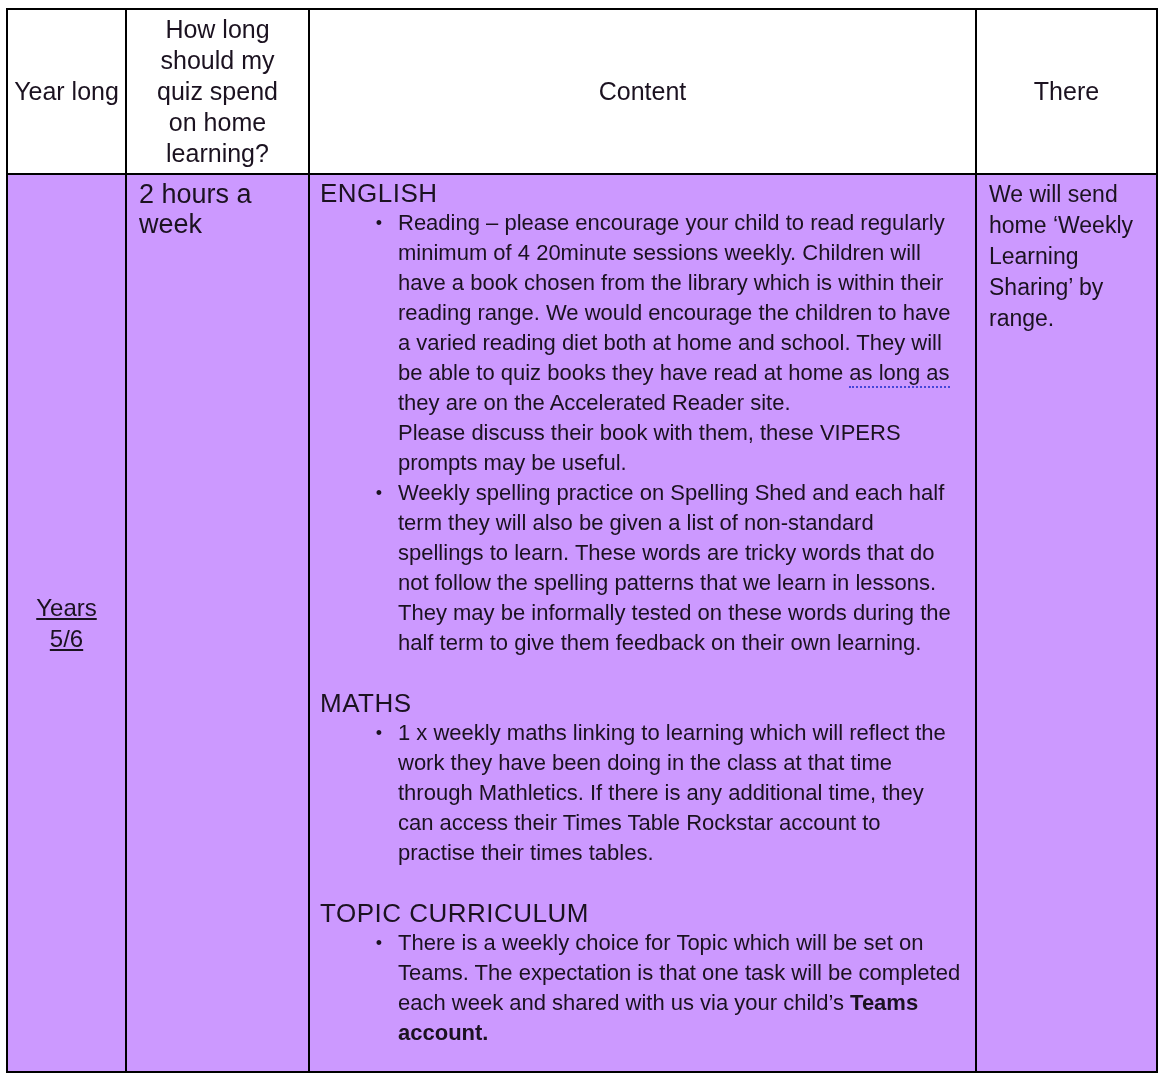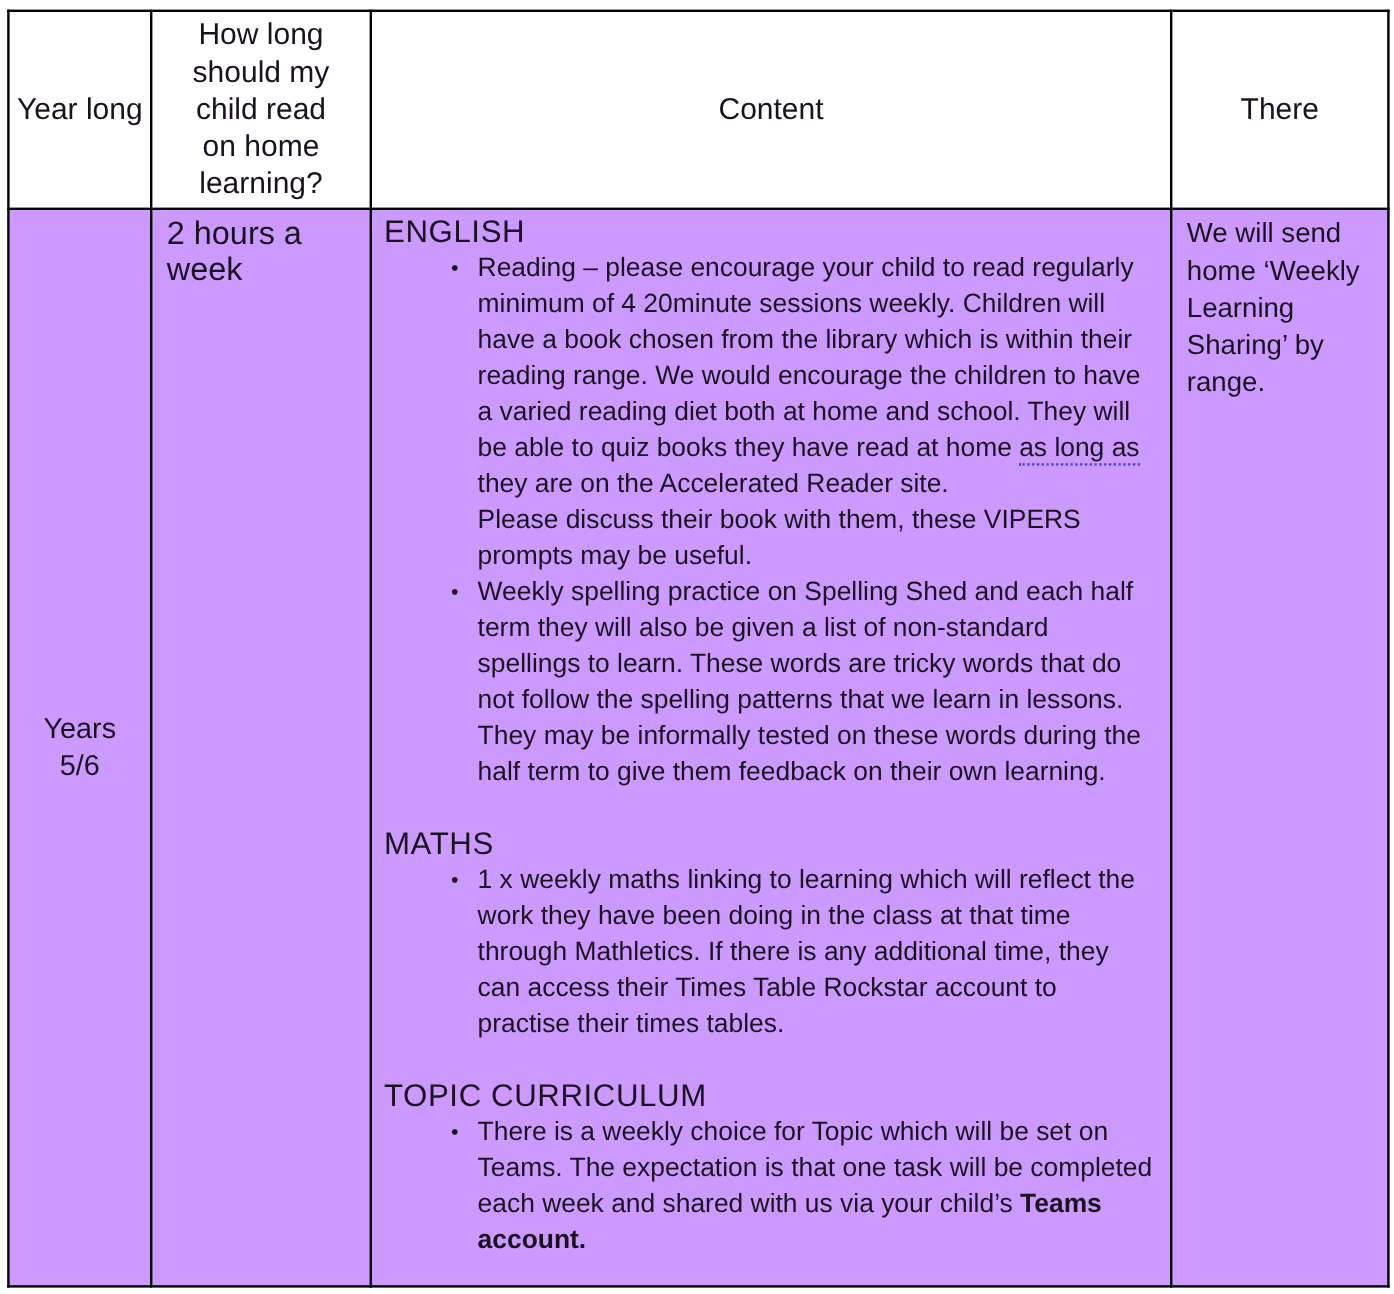--- a/index.html
+++ b/index.html
@@ -48,20 +48,21 @@
     padding: 4px 6px;
   }
   th.th-duration { padding: 4px 20px; }
   td { background: var(--row-bg); font-size: 22px; line-height: 30px; }
 
   td.cell-year {
     vertical-align: middle;
     text-align: center;
     font-size: 24px;
     line-height: 31px;
+    text-decoration: underline;
   }
   .year-inner { max-width: 72px; margin: 0 auto; }
 
   td.cell-duration { padding: 4px 52px 4px 12px; font-size: 27px; line-height: 30px; }
 
   td.cell-content { padding: 3px 8px 4px 10px; }
   .section + .section { margin-top: 30px; }
   .section-heading { font-size: 26px; line-height: 30px; letter-spacing: 0.5px; }
   .bullet { display: flex; margin-left: 40px; }
   .bullet-marker {
@@ -89,21 +90,21 @@
       <col style="width:183px">
       <col style="width:667px">
       <col style="width:181px">
     </colgroup>
     <thead>
       <tr>
         <th>
           <span>Year long</span>
         </th>
         <th class="th-duration">
-          <span>How long should my child read on home learning?</span>
+          <span>How long should my quiz spend on home learning?</span>
         </th>
         <th>
           <span>Content</span>
         </th>
         <th>
           <span>There</span>
         </th>
       </tr>
     </thead>
     <tbody>

